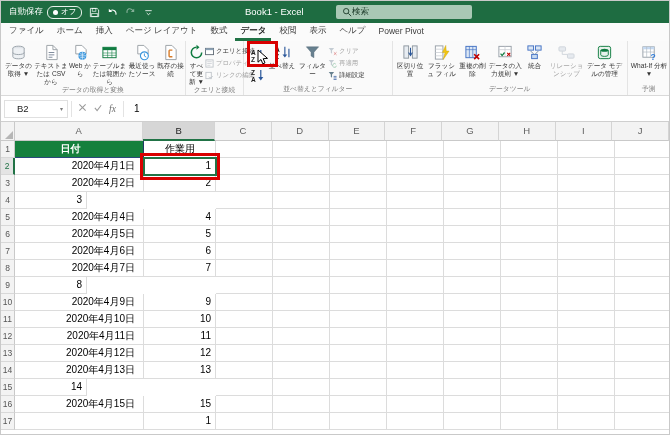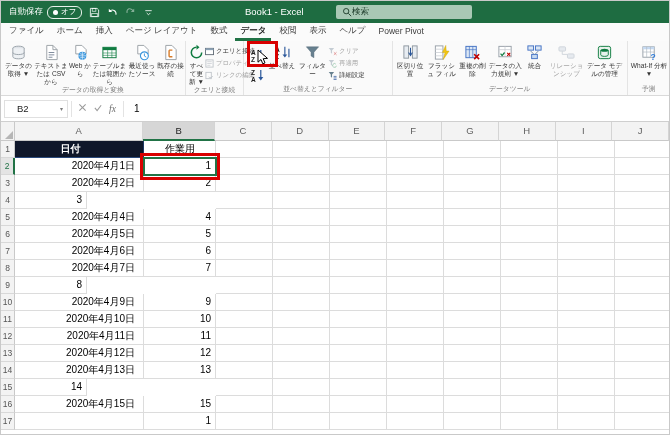--- a/index.html
+++ b/index.html
@@ -67,21 +67,21 @@
   .ch.colN{width:57px;}
   .rows{position:absolute;top:140px;left:0;width:215px;}
   .row{display:flex;height:17px;box-sizing:border-box;}
   .rn{width:14px;background:#f3f3f3;border-right:1px solid #c9c9c9;border-bottom:1px solid #d8d8d8;
       font-size:8.5px;color:#555;text-align:center;line-height:16px;box-sizing:border-box;}
   .rn.sel{background:#e4e4e4;color:#1e7145;border-right:2px solid #217346;}
   .ca{width:129px;border-right:1px solid #dcdcdc;border-bottom:1px solid #dcdcdc;box-sizing:border-box;
       font-size:10px;color:#000;text-align:right;padding-right:8px;line-height:16px;overflow:hidden;}
   .cb{width:72px;border-right:1px solid #dcdcdc;border-bottom:1px solid #dcdcdc;box-sizing:border-box;
       font-size:10px;color:#000;text-align:right;padding-right:4px;line-height:16px;overflow:hidden;}
-  .row.hdr .ca{background:#0f172a;color:#fff;font-weight:bold;text-align:center;padding-right:17px;
+  .row.hdr .ca{background:#15803d;color:#fff;font-weight:bold;text-align:center;padding-right:17px;
                border-right:1px solid #1f3864;border-bottom:1px solid #2a4a7c;}
   .row.hdr .cb{text-align:left;padding-left:21px;padding-right:0;}
   .egrid{position:absolute;left:215px;top:140px;width:455px;height:289px;
          background-image:repeating-linear-gradient(to right,transparent 0 56px,#dcdcdc 56px 57px),
                           repeating-linear-gradient(to bottom,transparent 0 16px,#dcdcdc 16px 17px);}
   
   .sel-cell{position:absolute;left:142px;top:156px;width:74px;height:19px;border:2px solid #217346;
             box-sizing:border-box;pointer-events:none;}
   .red-box{position:absolute;border:3px solid #d80000;box-sizing:border-box;pointer-events:none;}
   .red-ribbon{left:246px;top:40px;width:31px;height:26px;}

